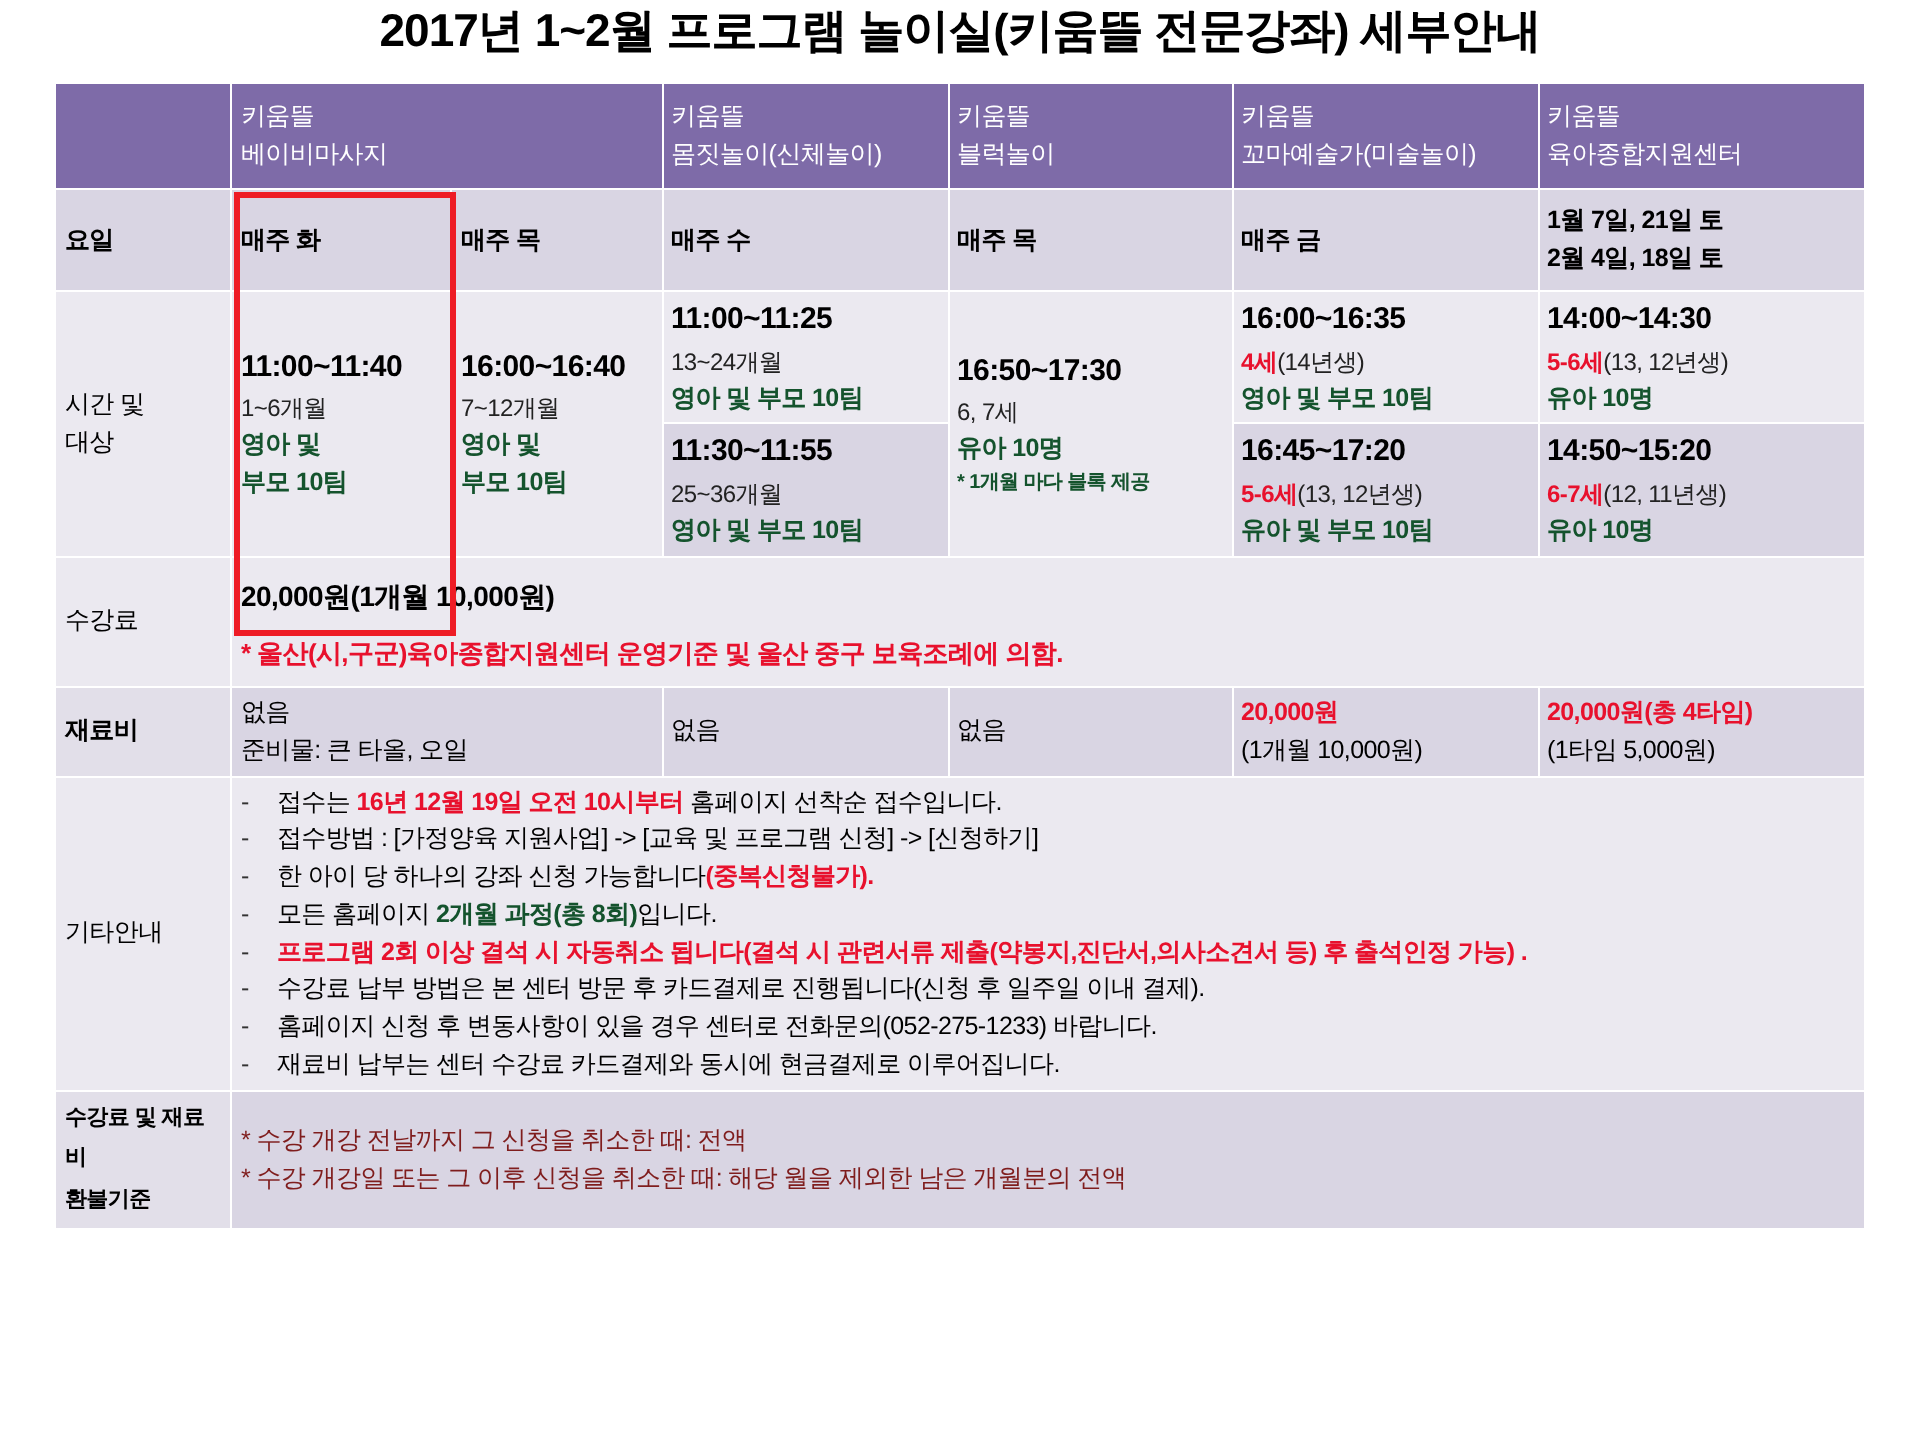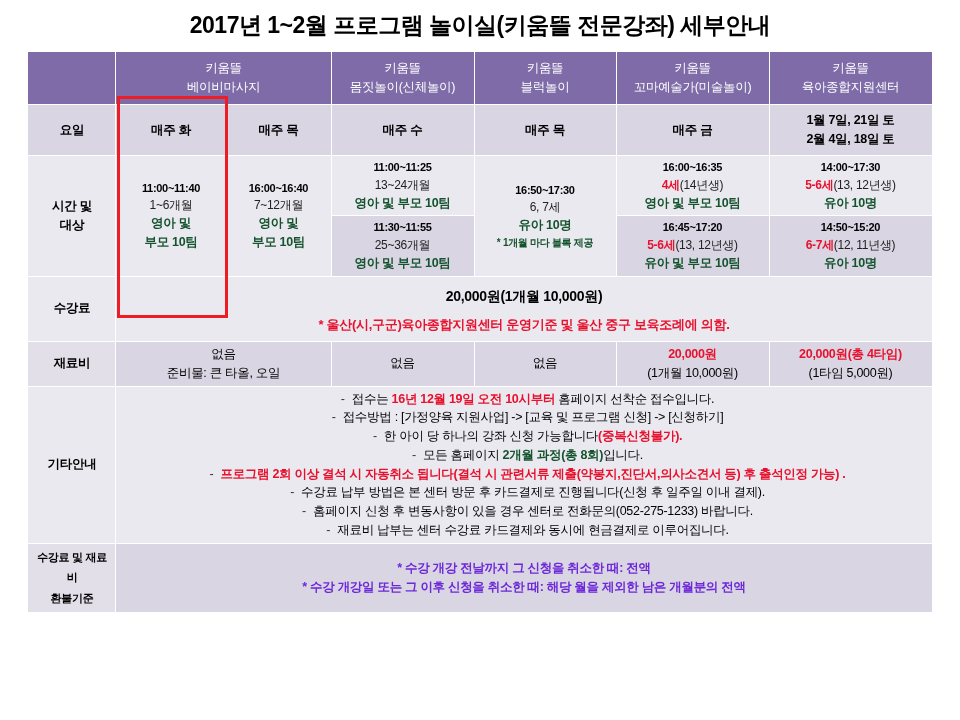--- a/index.html
+++ b/index.html
@@ -18,35 +18,33 @@
     position: relative;
     width: 960px;
     height: 720px;
     box-sizing: border-box;
   }
   .title {
     text-align: center;
     font-size: 23px;
     font-weight: bold;
     letter-spacing: -0.5px;
-    padding-top: 10px;
     padding-bottom: 10px;
     color: #000;
   }
   table.sched {
     border-collapse: collapse;
     width: 904px;
     margin: 0 auto;
     table-layout: fixed;
   }
   table.sched td {
     border: 1px solid #ffffff;
     padding: 3px 4px;
     vertical-align: middle;
-    text-align: center;
     font-size: 12.5px;
     line-height: 1.5;
     letter-spacing: -0.3px;
     background: #ebe9f0;
   }
   
   col.c-label { width: 88px; }
   col.c-1 { width: 110px; }
   col.c-2 { width: 105px; }
   col.c-3 { width: 143px; }
@@ -65,41 +63,41 @@
   .hdr-blank {
     background: #7e6ba8 !important;
   }
   .rowlabel {
     background: #e2dfe9 !important;
     font-weight: bold;
     font-size: 13px;
   }
   .rowlabel-light {
     background: #ebe9f0 !important;
-    font-weight: bold;
+    font-weight: normal;
     font-size: 13px;
   }
   .daycell {
     background: #d9d5e3 !important;
     font-weight: bold;
     font-size: 13.5px;
     height: 44px;
   }
   .shade {
     background: #d9d5e3 !important;
     margin-top: 34px;
   }
   .light {
     background: #ebe9f0 !important;
   }
   .purple { color: #14532d; font-weight: bold; }
   .red { color: #e8112d; font-weight: bold; }
   .bold { font-weight: normal; }
   .small { font-size: 10px; }
-  .timeline { font-weight: bold; font-size: 11px; }
+  .timeline { font-weight: bold; font-size: 15px; }
   .agetext { font-size: 12px; color:#222; }
 
   .fee-main {
     font-size: 14px;
     font-weight: bold;
     padding-top: 6px;
   }
   .fee-note {
     font-size: 13px;
     font-weight: bold;
@@ -119,22 +117,22 @@
   }
   .notes .dash {
     display: inline-block;
     width: 18px;
     color: #333;
   }
   .refund {
     text-align: left;
     padding: 8px 6px 8px 14px;
     font-size: 14px;
-    font-weight: bold;
-    color: #6d28d9;
+    font-weight: normal;
+    color: #7f1d1d;
     line-height: 1.9;
   }
   .refund-label {
     font-size: 11px;
     font-weight: bold;
     line-height: 1.9;
   }
   
   .redbox {
     position: absolute;
@@ -230,21 +228,21 @@
           <div class="agetext">6, 7세</div>
           <div class="purple">유아 10명</div>
           <div class="purple small">* 1개월 마다 블록 제공</div>
         </td>
         <td class="light">
           <div class="timeline">16:00~16:35</div>
           <div class="agetext"><span class="red">4세</span><span>(14년생)</span></div>
           <div class="purple">영아 및 부모 10팀</div>
         </td>
         <td class="light">
-          <div class="timeline">14:00~17:30</div>
+          <div class="timeline">14:00~14:30</div>
           <div class="agetext"><span class="red">5-6세</span><span>(13, 12년생)</span></div>
           <div class="purple">유아 10명</div>
         </td>
       </tr>
 
       <tr>
         <td class="shade">
           <div class="timeline">11:30~11:55</div>
           <div class="agetext">25~36개월</div>
           <div class="purple">영아 및 부모 10팀</div>

